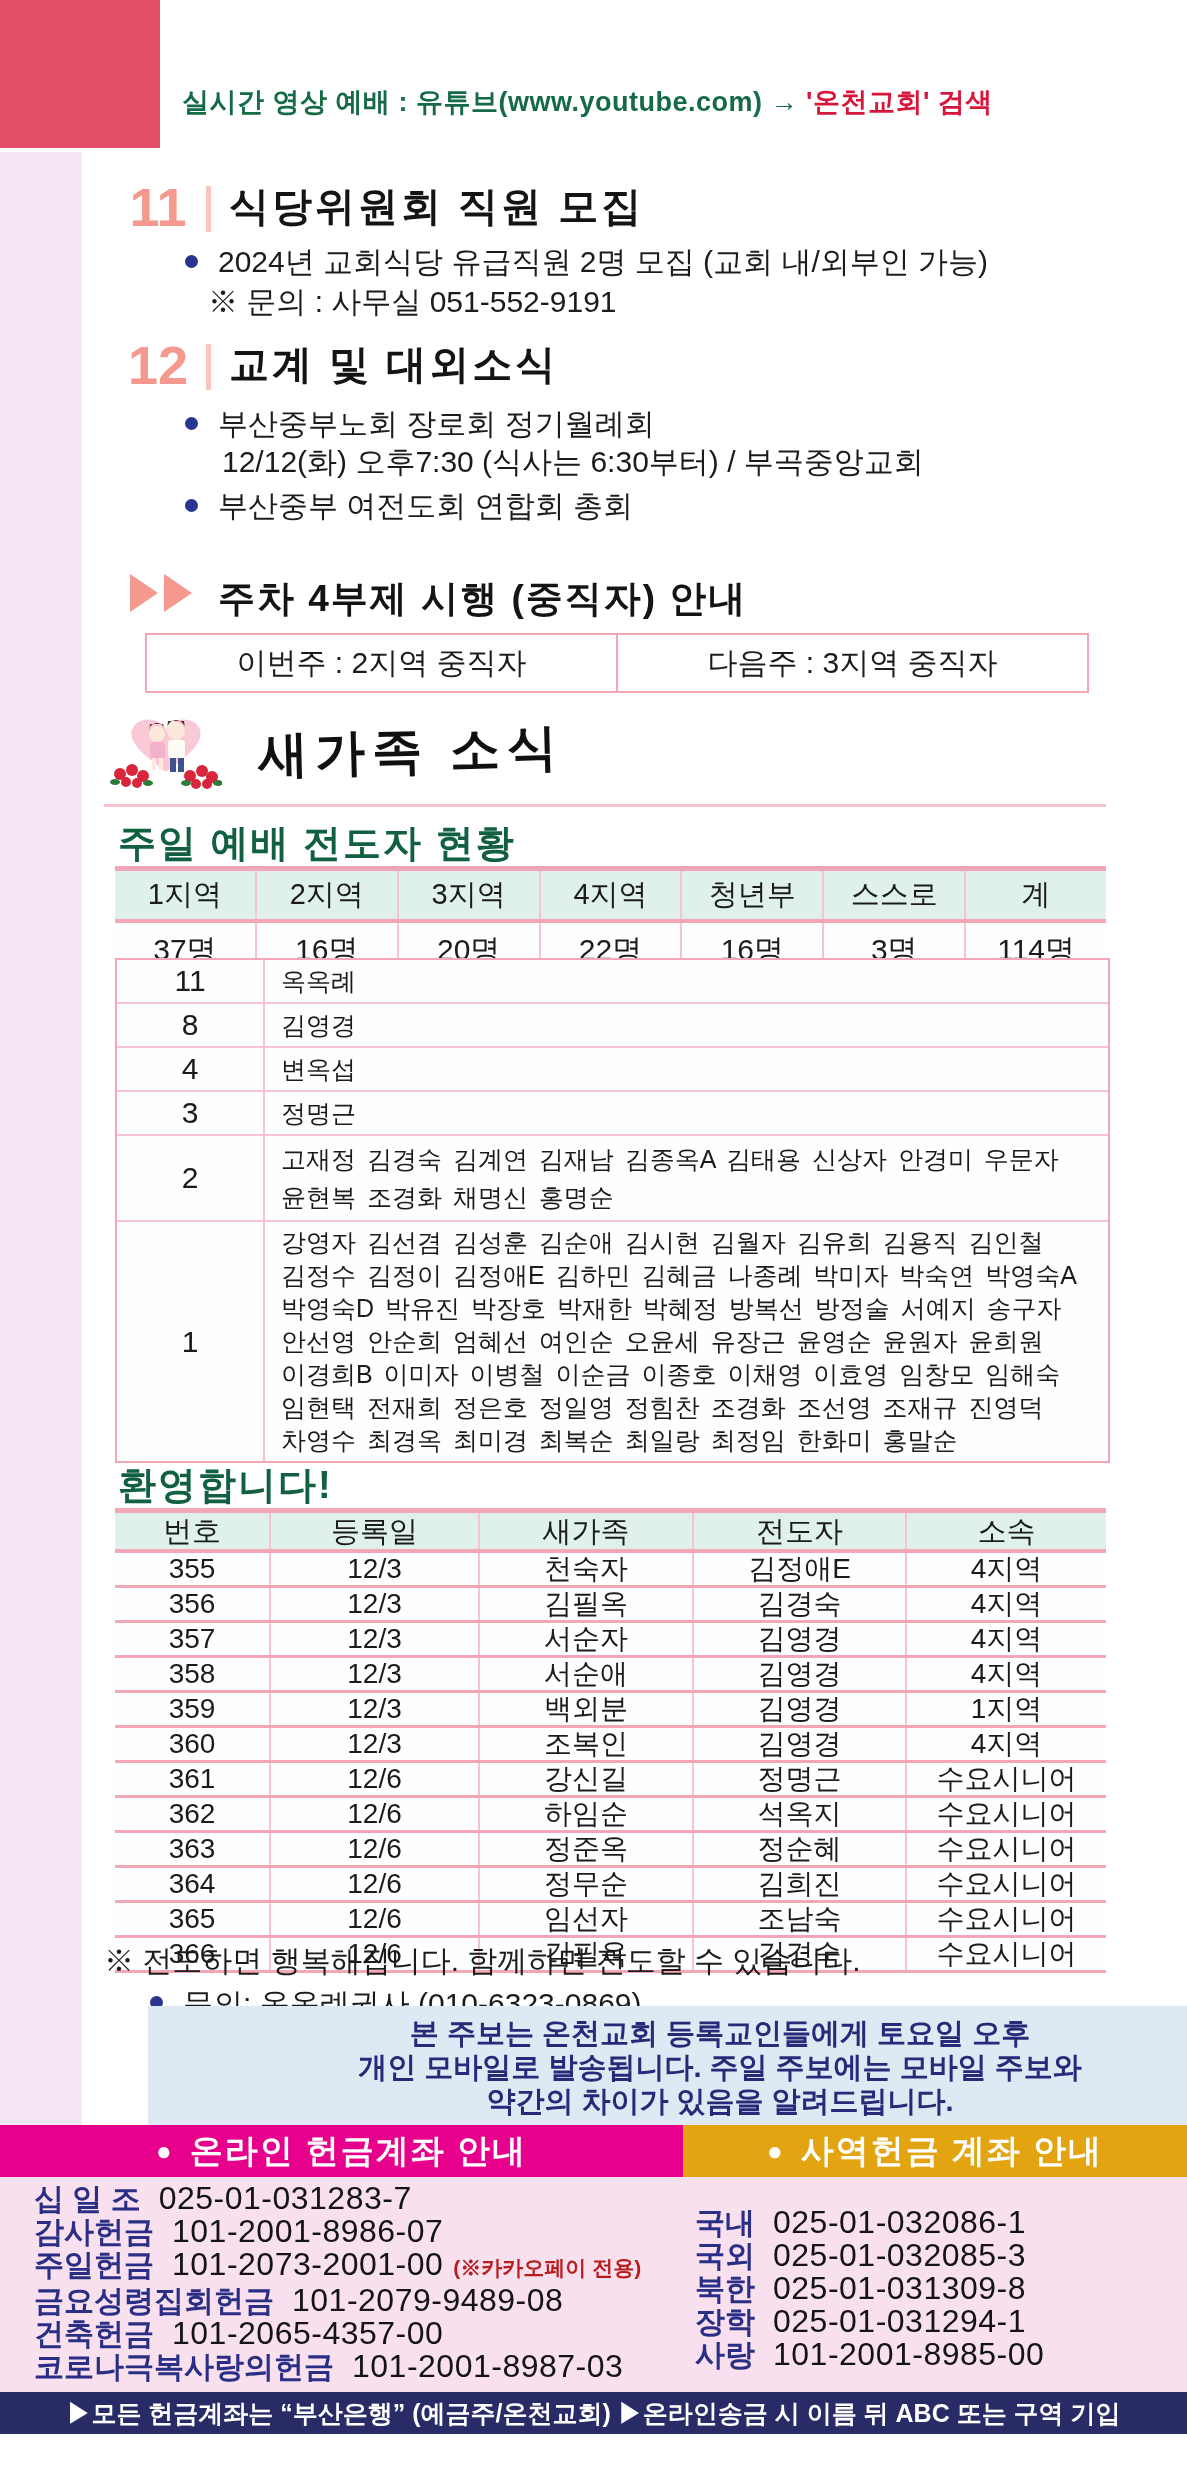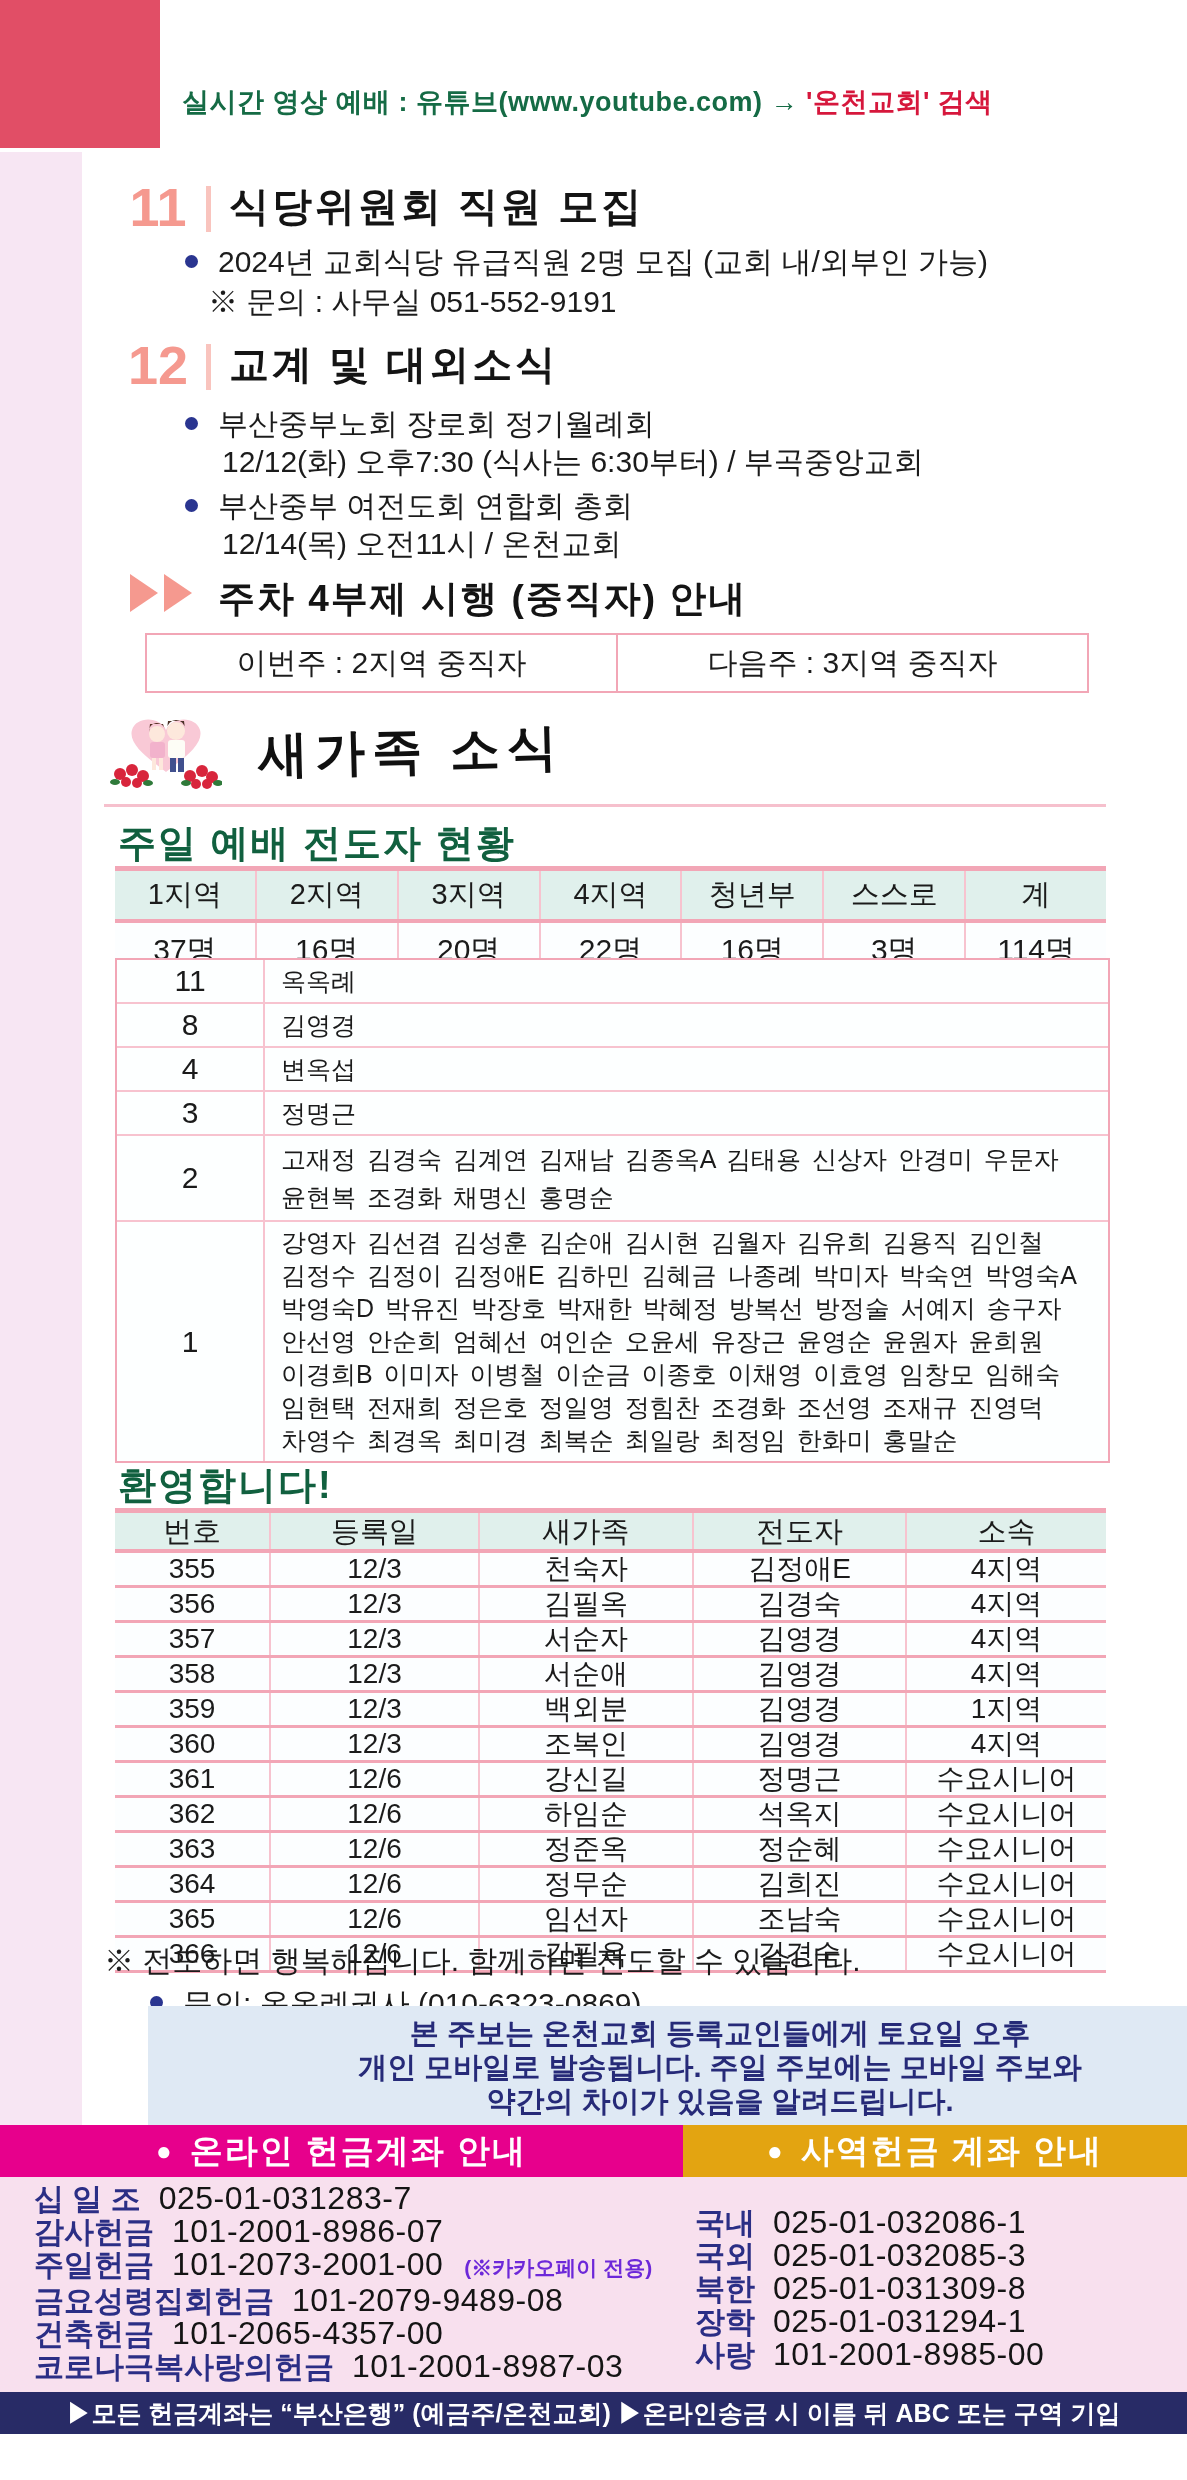--- a/index.html
+++ b/index.html
@@ -87,21 +87,21 @@
   .band{display:flex;align-items:center;justify-content:center;color:#ffffff;font-weight:800;font-size:33px;letter-spacing:2px;white-space:nowrap;}
   .band.online{width:683px;background:#e7008c;}
   .band.ministry{flex:1;background:#e3a411;}
   .band .bdot{font-size:26px;margin-right:16px;}
   .acct-body{display:flex;background:#f8e0ee;min-height:215px;box-sizing:border-box;padding-top:5px;}
   .col-online{width:683px;box-sizing:border-box;padding-left:34px;flex:none;}
   .col-ministry{flex:1;box-sizing:border-box;padding-left:12px;padding-top:24px;text-align:right;}
   .acct-row{display:flex;align-items:baseline;line-height:33px;white-space:nowrap;}
   .a-label{font-size:30px;font-weight:800;color:#2b2e85;}
   .a-num{font-size:32px;color:#141414;margin-left:18px;letter-spacing:.5px;}
-  .a-note{font-size:21px;color:#6d28d9;margin-left:21px;font-weight:600;}
+  .a-note{font-size:21px;color:#b91c1c;margin-left:10px;font-weight:600;}
 
   
   .footer{left:0;top:2392px;width:1187px;height:42px;background:#282b66;color:#ffffff;
           font-size:25px;font-weight:800;line-height:42px;text-align:center;white-space:nowrap;}
 </style>
 </head>
 <body>
 
 <div class="page">
 
@@ -134,21 +134,20 @@
     </div>
     <div class="bullet-line" style="margin-top:14px;">
       <span class="dot"></span>
       <span class="b-text">부산중부노회 장로회 정기월례회</span>
     </div>
     <div class="detail">12/12(화) 오후7:30 (식사는 6:30부터) / 부곡중앙교회</div>
     <div class="bullet-line" style="margin-top:8px;">
       <span class="dot"></span>
       <span class="b-text">부산중부 여전도회 연합회 총회</span>
     </div>
-    <div class="detail">12/14(목) 오전11시 / 온천교회</div>
   </div>
 
   <div class="abs parking-head">
     <span class="tri"></span>
     <span class="tri"></span>
     <span class="parking-title">주차 4부제 시행 (중직자) 안내</span>
   </div>
 
   <div class="abs parking-table">
     <div class="parking-cell first">이번주 : 2지역 중직자</div>

